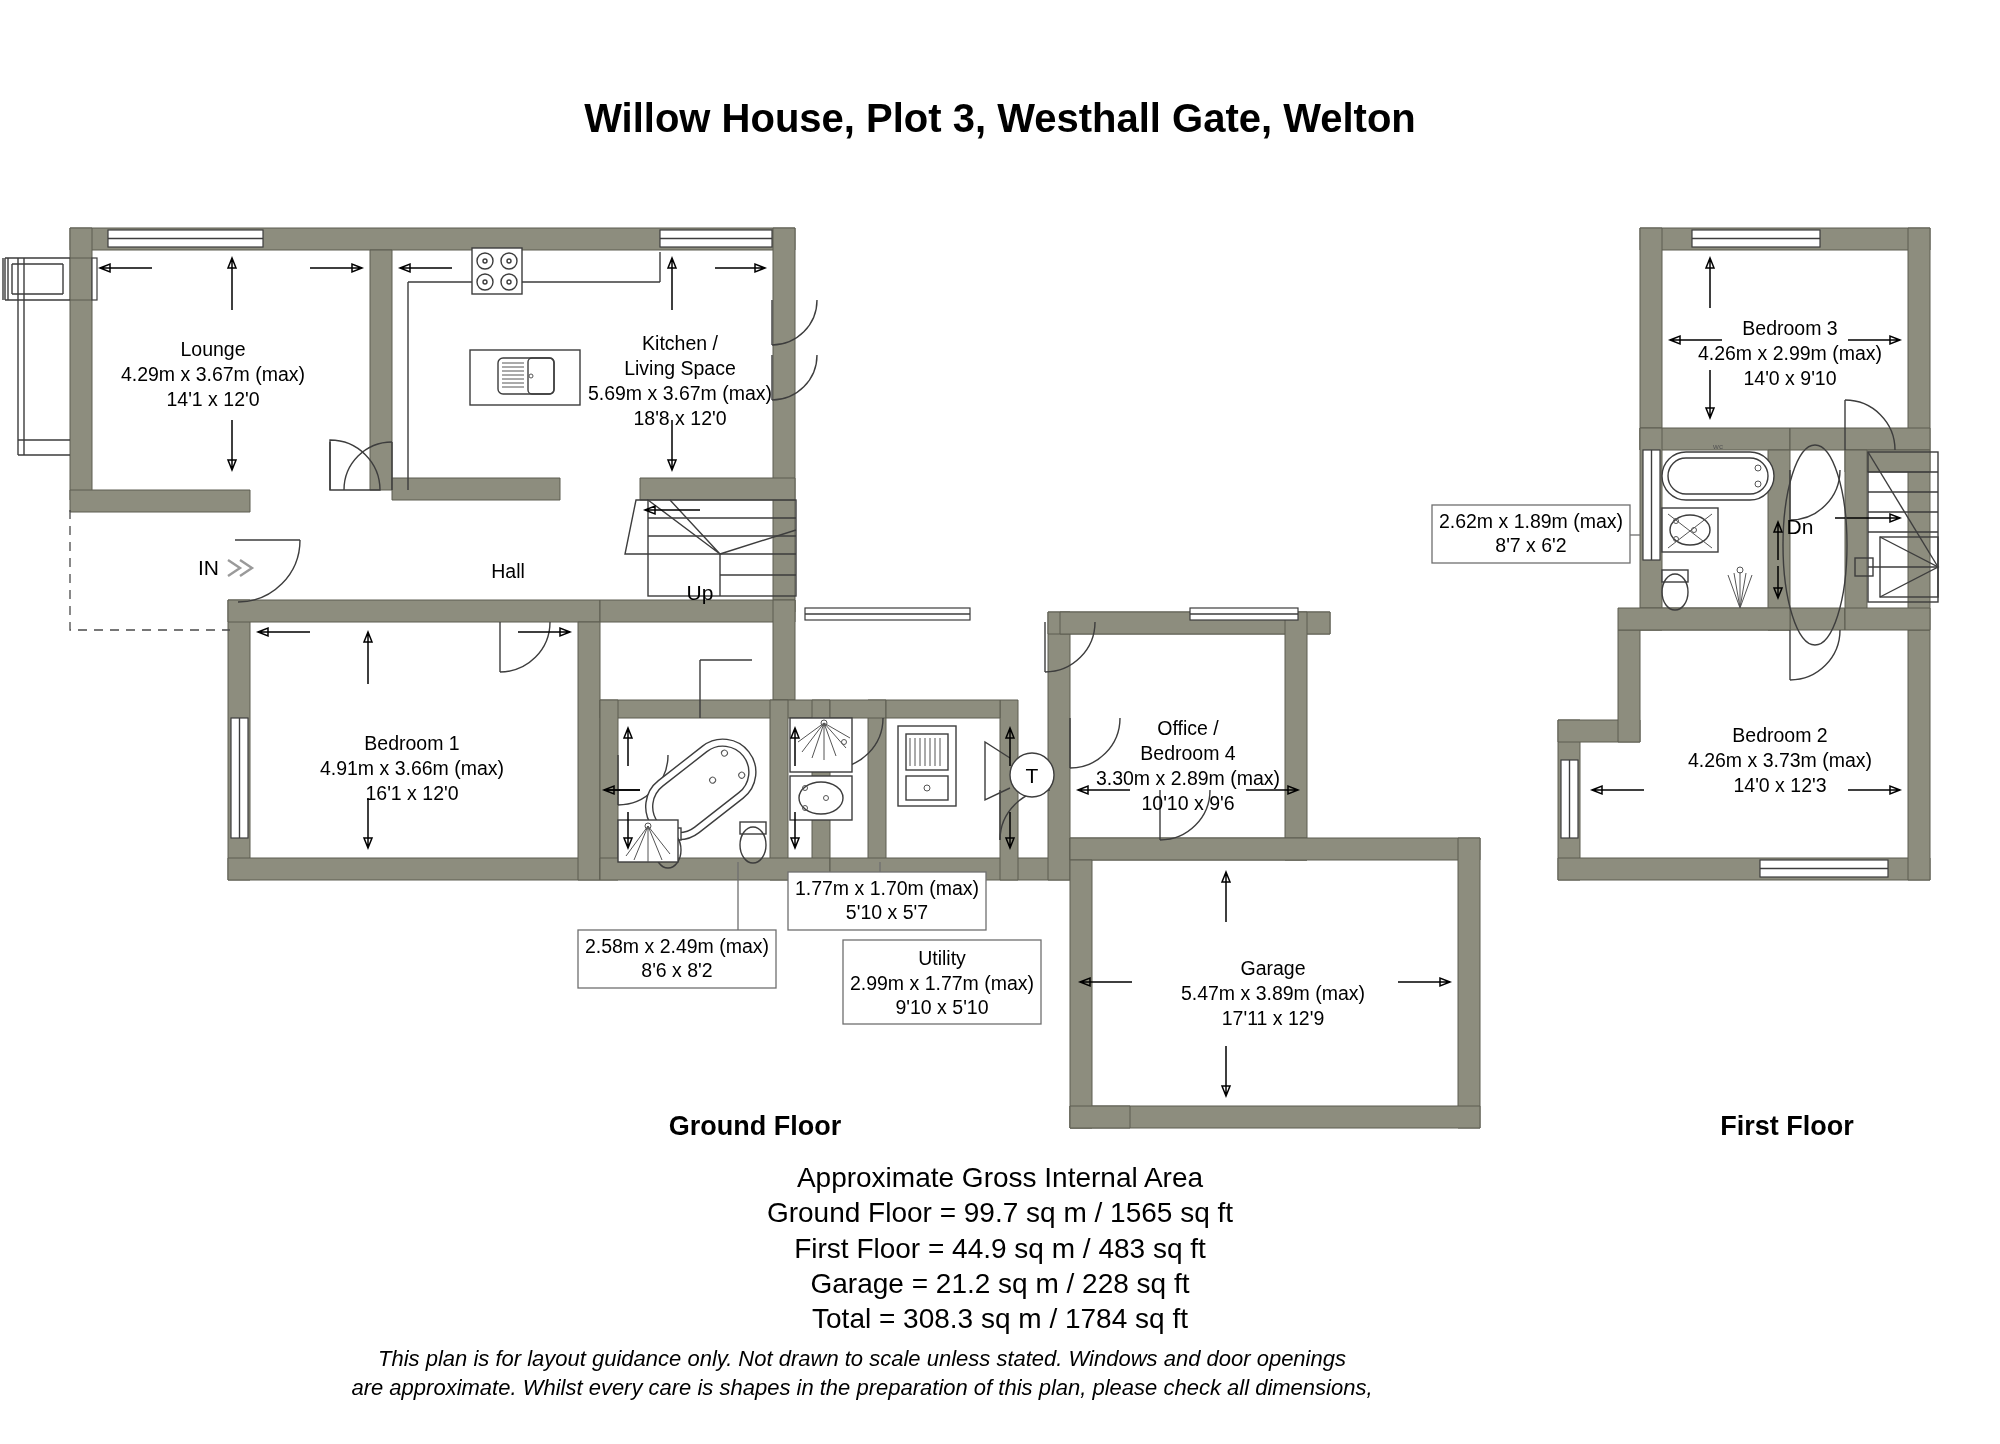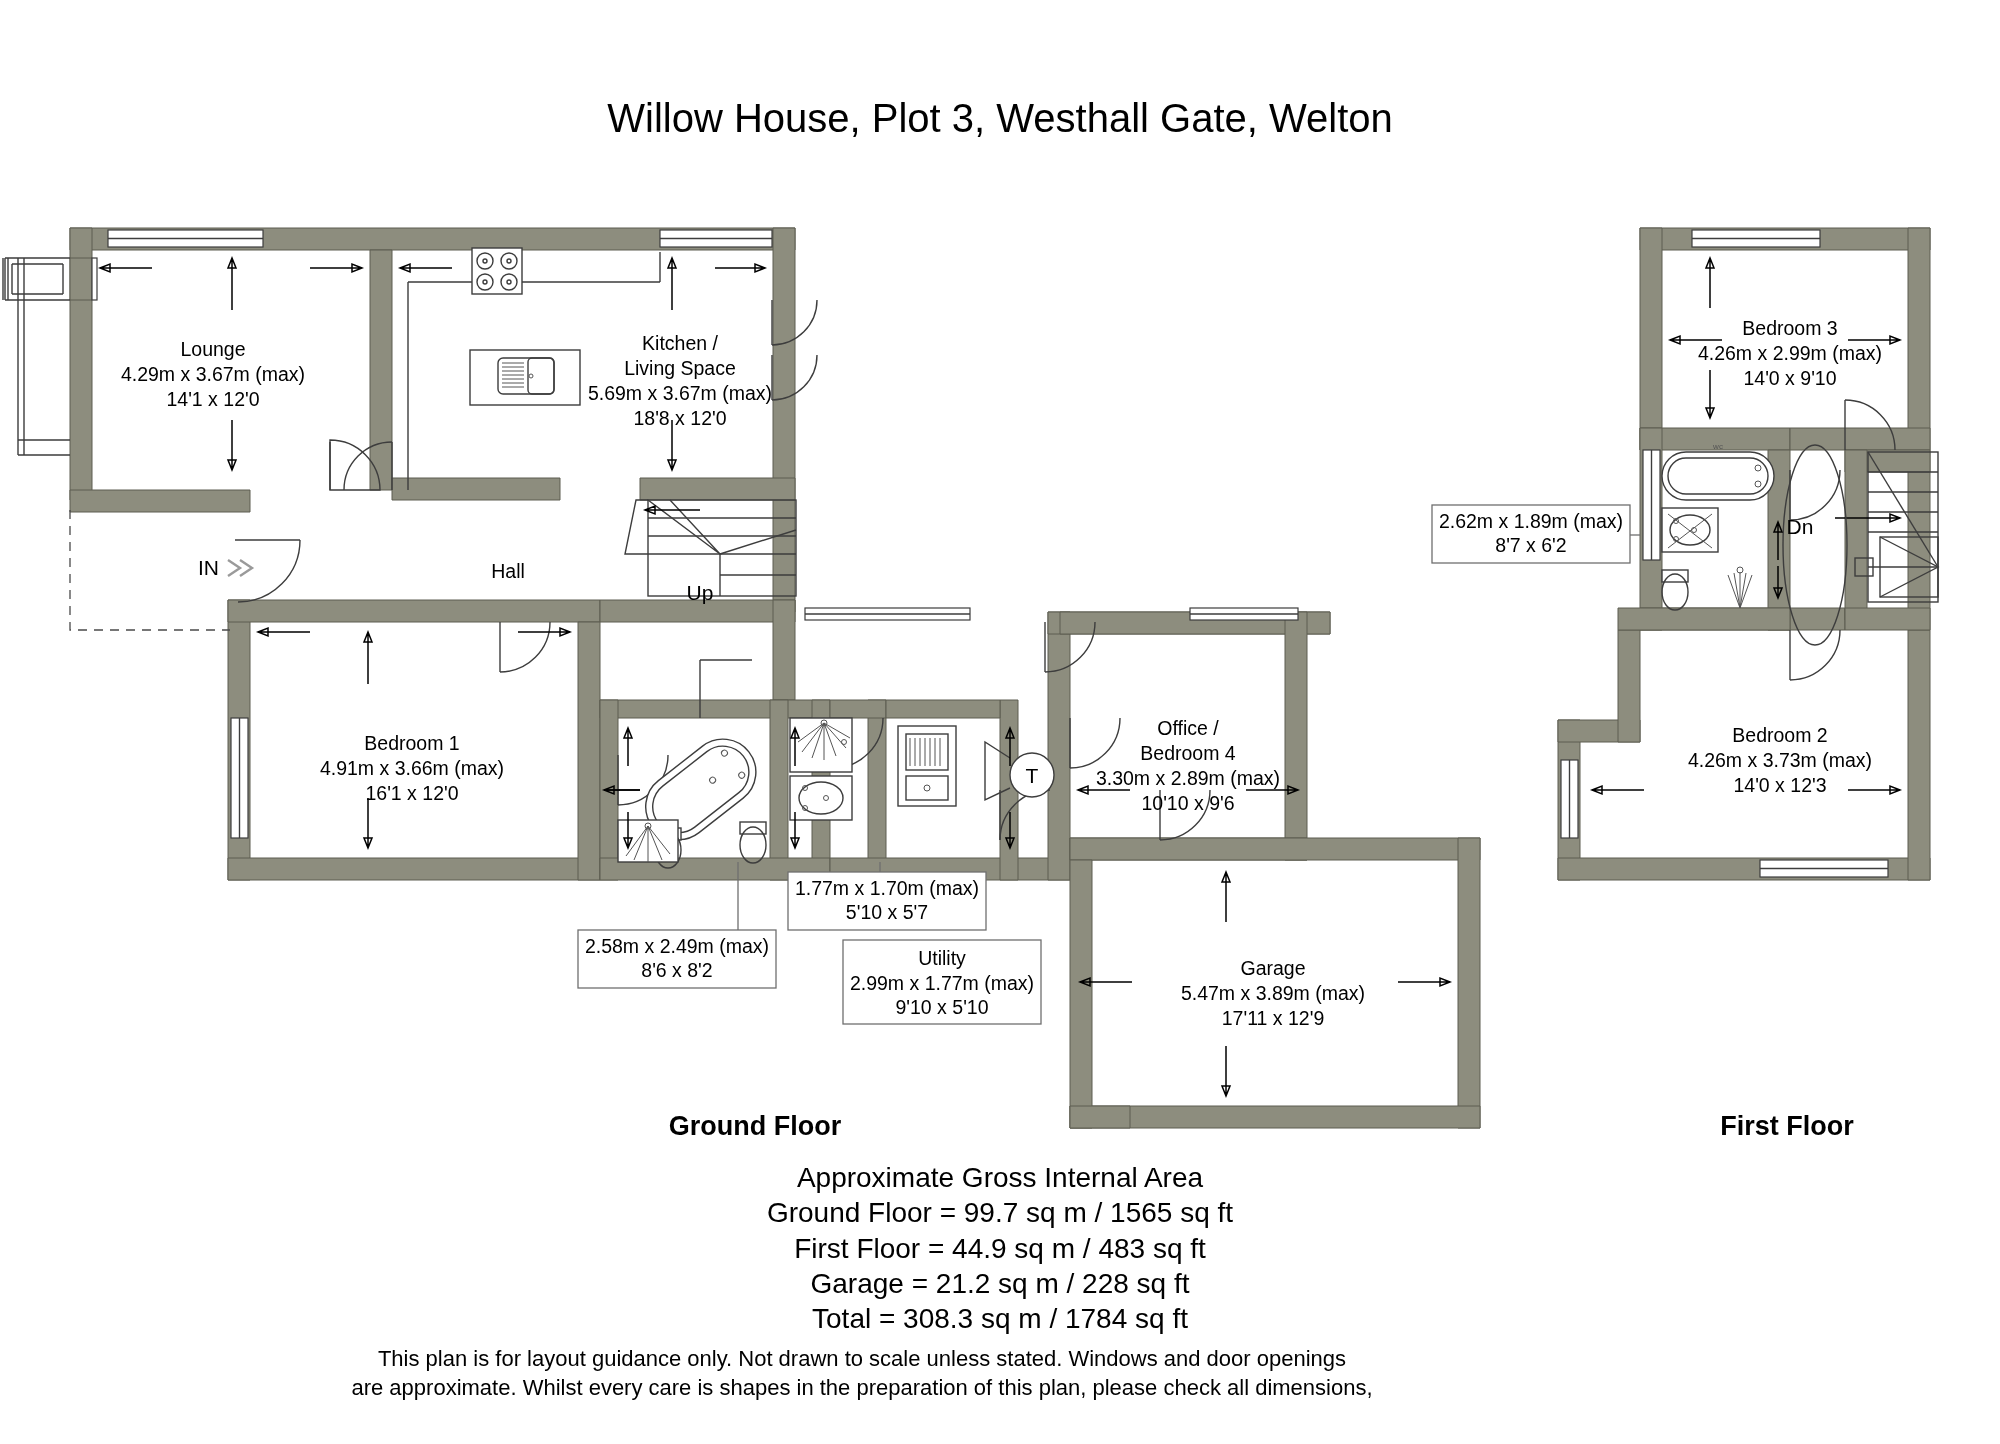--- a/index.html
+++ b/index.html
@@ -16,21 +16,21 @@
     color: #000000;
     overflow: hidden;
   }
   #plan-title {
     position: absolute;
     top: 96px;
     left: 0;
     width: 2000px;
     text-align: center;
     font-size: 40px;
-    font-weight: normal;
+    font-weight: bold;
     letter-spacing: 0px;
   }
   #floorplan-canvas {
     position: absolute;
     top: 0;
     left: 0;
   }
   .svg-room-label {
     font-family: "Liberation Sans", sans-serif;
     font-size: 19.5px;
@@ -67,20 +67,21 @@
     line-height: 1.26;
   }
   #disclaimer {
     position: absolute;
     top: 1344px;
     left: 0;
     width: 1724px;
     text-align: center;
     font-size: 22px;
     line-height: 1.33;
+    font-style: italic;
   }
 </style>
 </head>
 <body>
 
 <div id="plan-title">Willow House, Plot 3, Westhall Gate, Welton</div>
 
 <svg id="floorplan-canvas" width="2000" height="1444" viewBox="0 0 2000 1444">
 
   <g>

